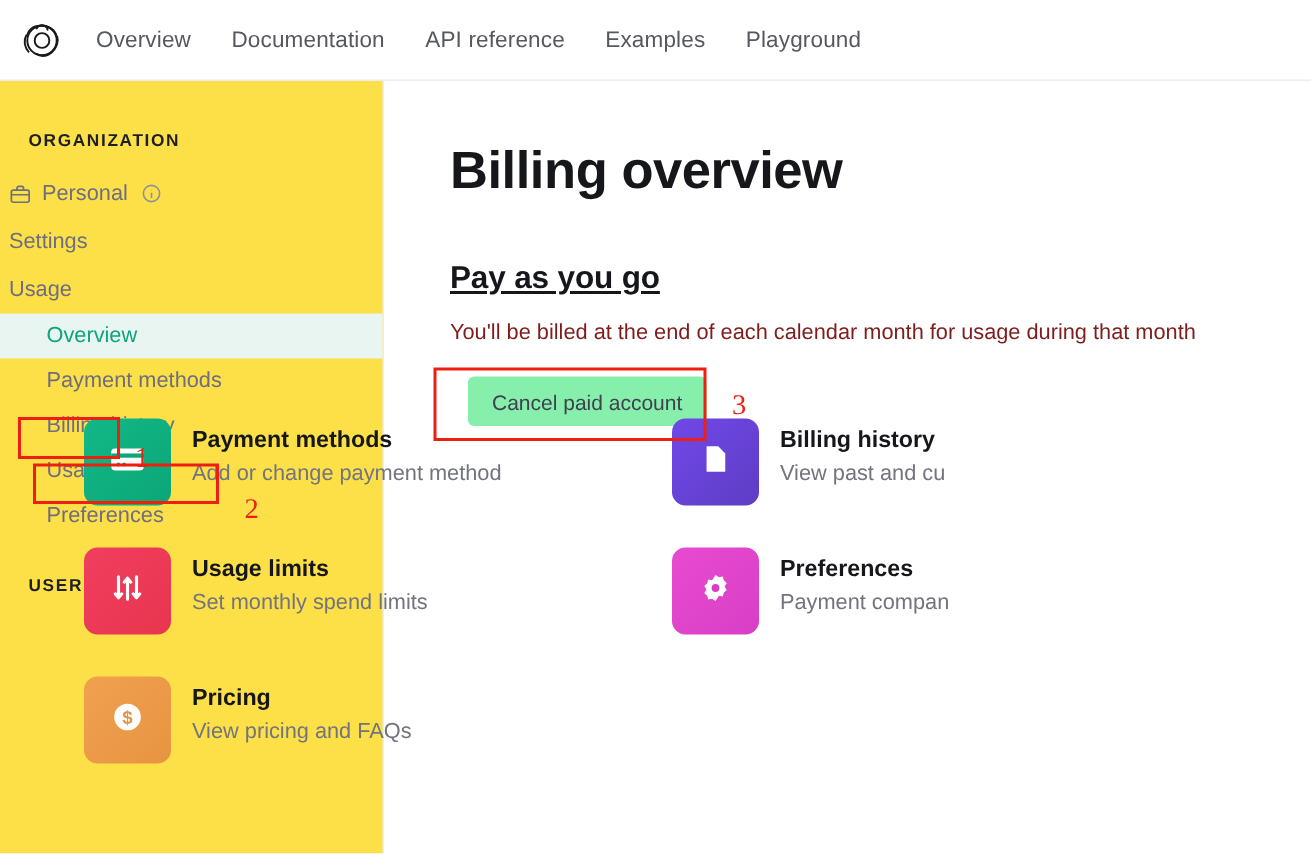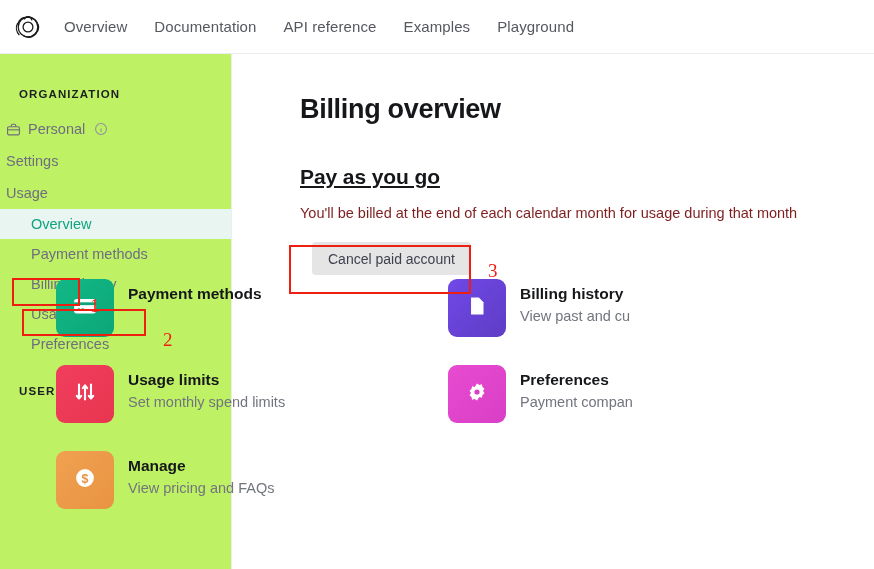--- a/index.html
+++ b/index.html
@@ -24,22 +24,22 @@
   .logo-wrap svg { display: block; }
   .topnav-links { display: flex; align-items: center; gap: 27px; margin-left: 8px; }
   .topnav-link {
     font-size: 15px; color: #56585f; line-height: 1;
     cursor: pointer; white-space: nowrap; letter-spacing: 0.1px;
   }
 
   
   .sidebar {
     position: absolute; top: 54px; left: 0;
-    width: 232px; height: 515px;
-    background: #bef264;
+    width: 256px; height: 515px;
+    background: #fde047;
     border-right: 1px solid #ececf1;
     padding-top: 34px;
   }
   .side-heading {
     font-size: 11.5px; font-weight: bold; letter-spacing: 1.1px;
     color: #1e1f23; padding: 0 0 0 19px; margin-bottom: 13px;
   }
   .side-heading.user-heading { margin-top: 26px; margin-bottom: 12px; }
   .side-item {
     height: 32px; display: flex; align-items: center;
@@ -55,29 +55,29 @@
   }
   .side-sub.active { background: #e9f5f1; color: #10a37f; }
 
   
   .main {
     position: absolute; top: 54px; left: 244px;
     width: 630px; height: 515px;
     padding: 40px 0 0 56px;
     overflow: hidden;
   }
-  .page-title { font-size: 27px; font-weight: bold; letter-spacing: -0.3px; color: #16171a; }
+  .page-title { font-size: 35px; font-weight: bold; letter-spacing: -0.3px; color: #16171a; }
   .section-title { font-size: 21px; font-weight: bold; margin-top: 40px; color: #16171a; letter-spacing: -0.1px; text-decoration: underline; }
   .section-desc { font-size: 14.5px; color: #7f1d1d; margin-top: 16px; white-space: nowrap; }
 
   .cancel-btn {
     margin-top: 21px; margin-left: 12px;
     display: inline-flex; align-items: center; justify-content: center;
     height: 33px; padding: 0 16px;
-    background: #e5e5e5; border: none; border-radius: 4px;
+    background: #86efac; border: none; border-radius: 4px;
     font-family: "Liberation Sans", sans-serif;
     font-size: 14px; color: #40414f; cursor: pointer;
   }
 
   
   .cards {
     position: absolute; left: 56px; top: 279px;
     width: 640px;
     display: grid;
     grid-template-columns: 392px 392px;
@@ -172,20 +172,21 @@
           <svg width="26" height="26" viewBox="0 0 24 24" fill="#ffffff">
             <rect x="2" y="5.5" width="20" height="13.5" rx="2.2"></rect>
             <rect x="2" y="8.6" width="20" height="2.6" fill="#0ca678"></rect>
             <circle cx="6.4" cy="15.4" r="1.25" fill="#0ca678"></circle>
             <circle cx="9.9" cy="15.4" r="1.25" fill="#0ca678"></circle>
           </svg>
         </span>
       </div>
       <div class="card-text">
         <div class="card-title">Payment methods</div>
+        <div class="card-sub">Add or change payment method</div>
       </div>
     </div>
 
     <div class="card">
       <div class="tile" style="background:linear-gradient(135deg,#7048e8,#5f3dc4)">
         <span>
           <svg width="26" height="26" viewBox="0 0 24 24" fill="#ffffff">
             <path d="M6.5 4.2h7.2L18 8.6v11.2H6.5z"></path>
           </svg>
         </span>
@@ -230,21 +231,21 @@
     <div class="card">
       <div class="tile" style="background:linear-gradient(135deg,#f0a150,#e89342)">
         <span>
           <svg width="26" height="26" viewBox="0 0 24 24">
             <circle cx="12" cy="12" r="8.2" fill="#ffffff"></circle>
             <text x="12" y="16.6" text-anchor="middle" font-family="Liberation Sans, sans-serif" font-size="11.5" font-weight="bold" fill="#e89342">$</text>
           </svg>
         </span>
       </div>
       <div class="card-text">
-        <div class="card-title">Manage</div>
+        <div class="card-title">Pricing</div>
         <div class="card-sub">View pricing and FAQs</div>
       </div>
     </div>
 
   </div>
 
   <div class="anno-box" style="left:12px; top:278px; width:68px; height:28px;"></div>
   <div class="anno-num" style="left:90px; top:296px;">1</div>
 
   <div class="anno-box" style="left:22px; top:309px; width:124px; height:27px;"></div>

